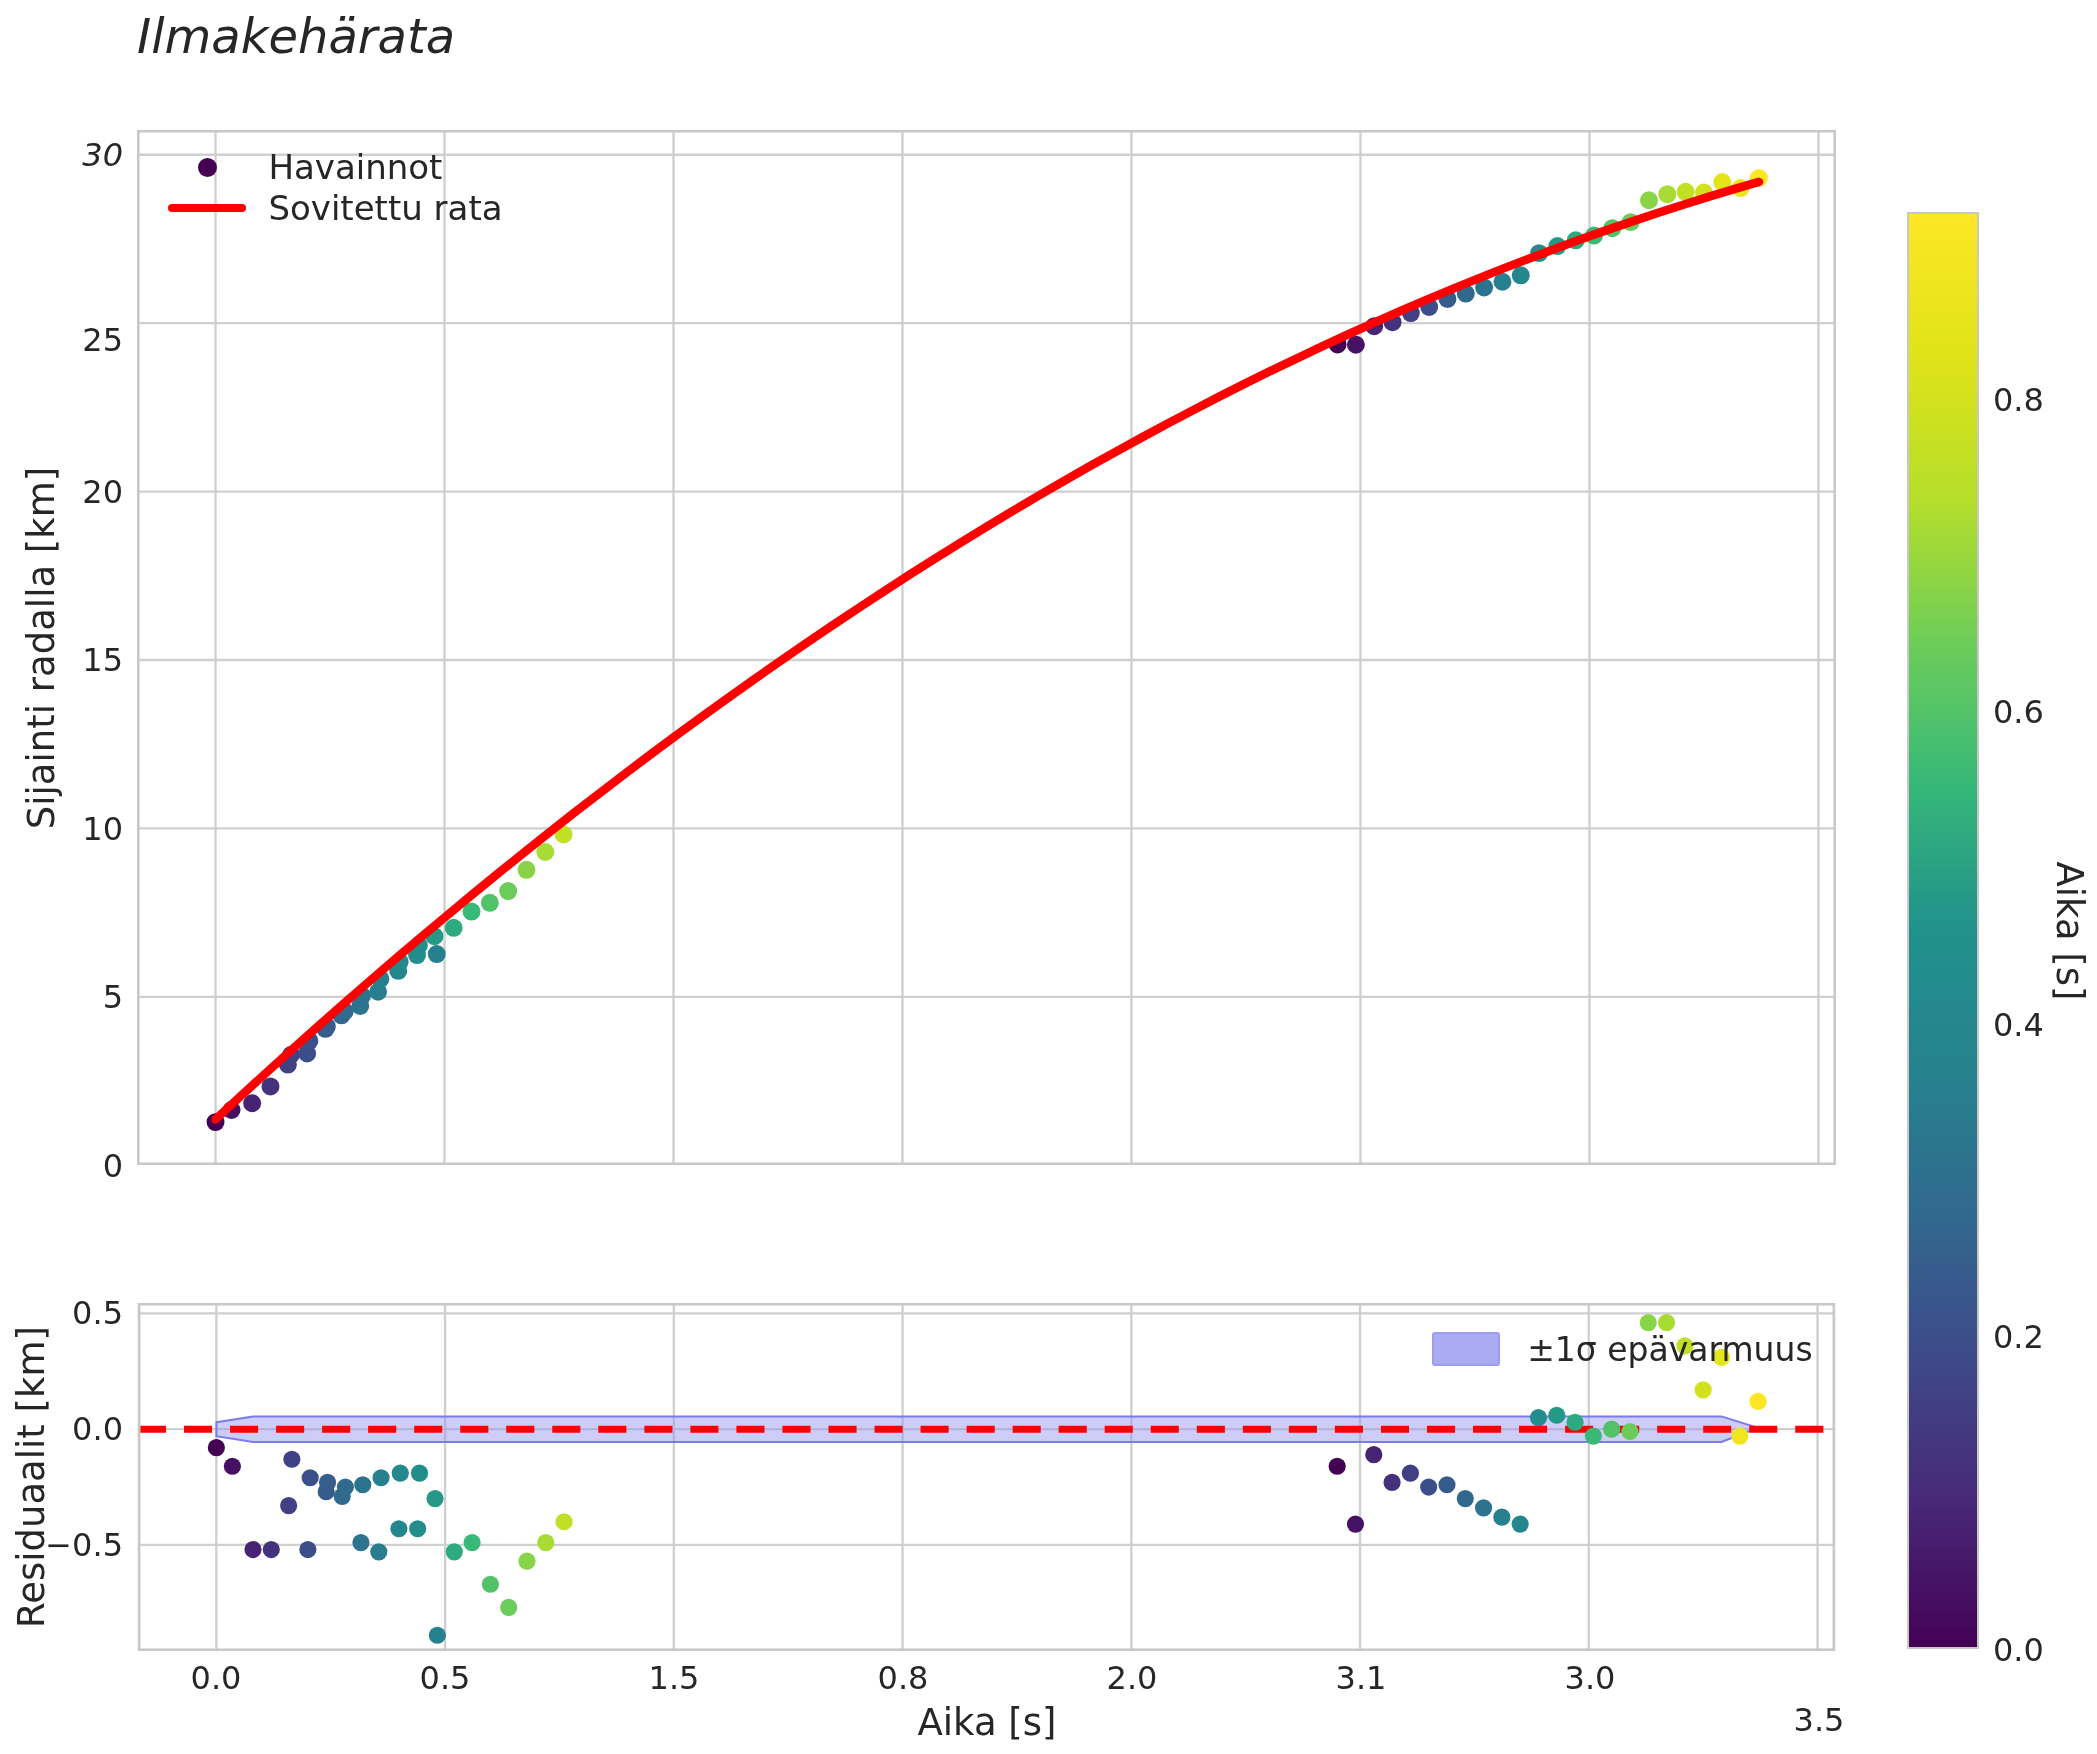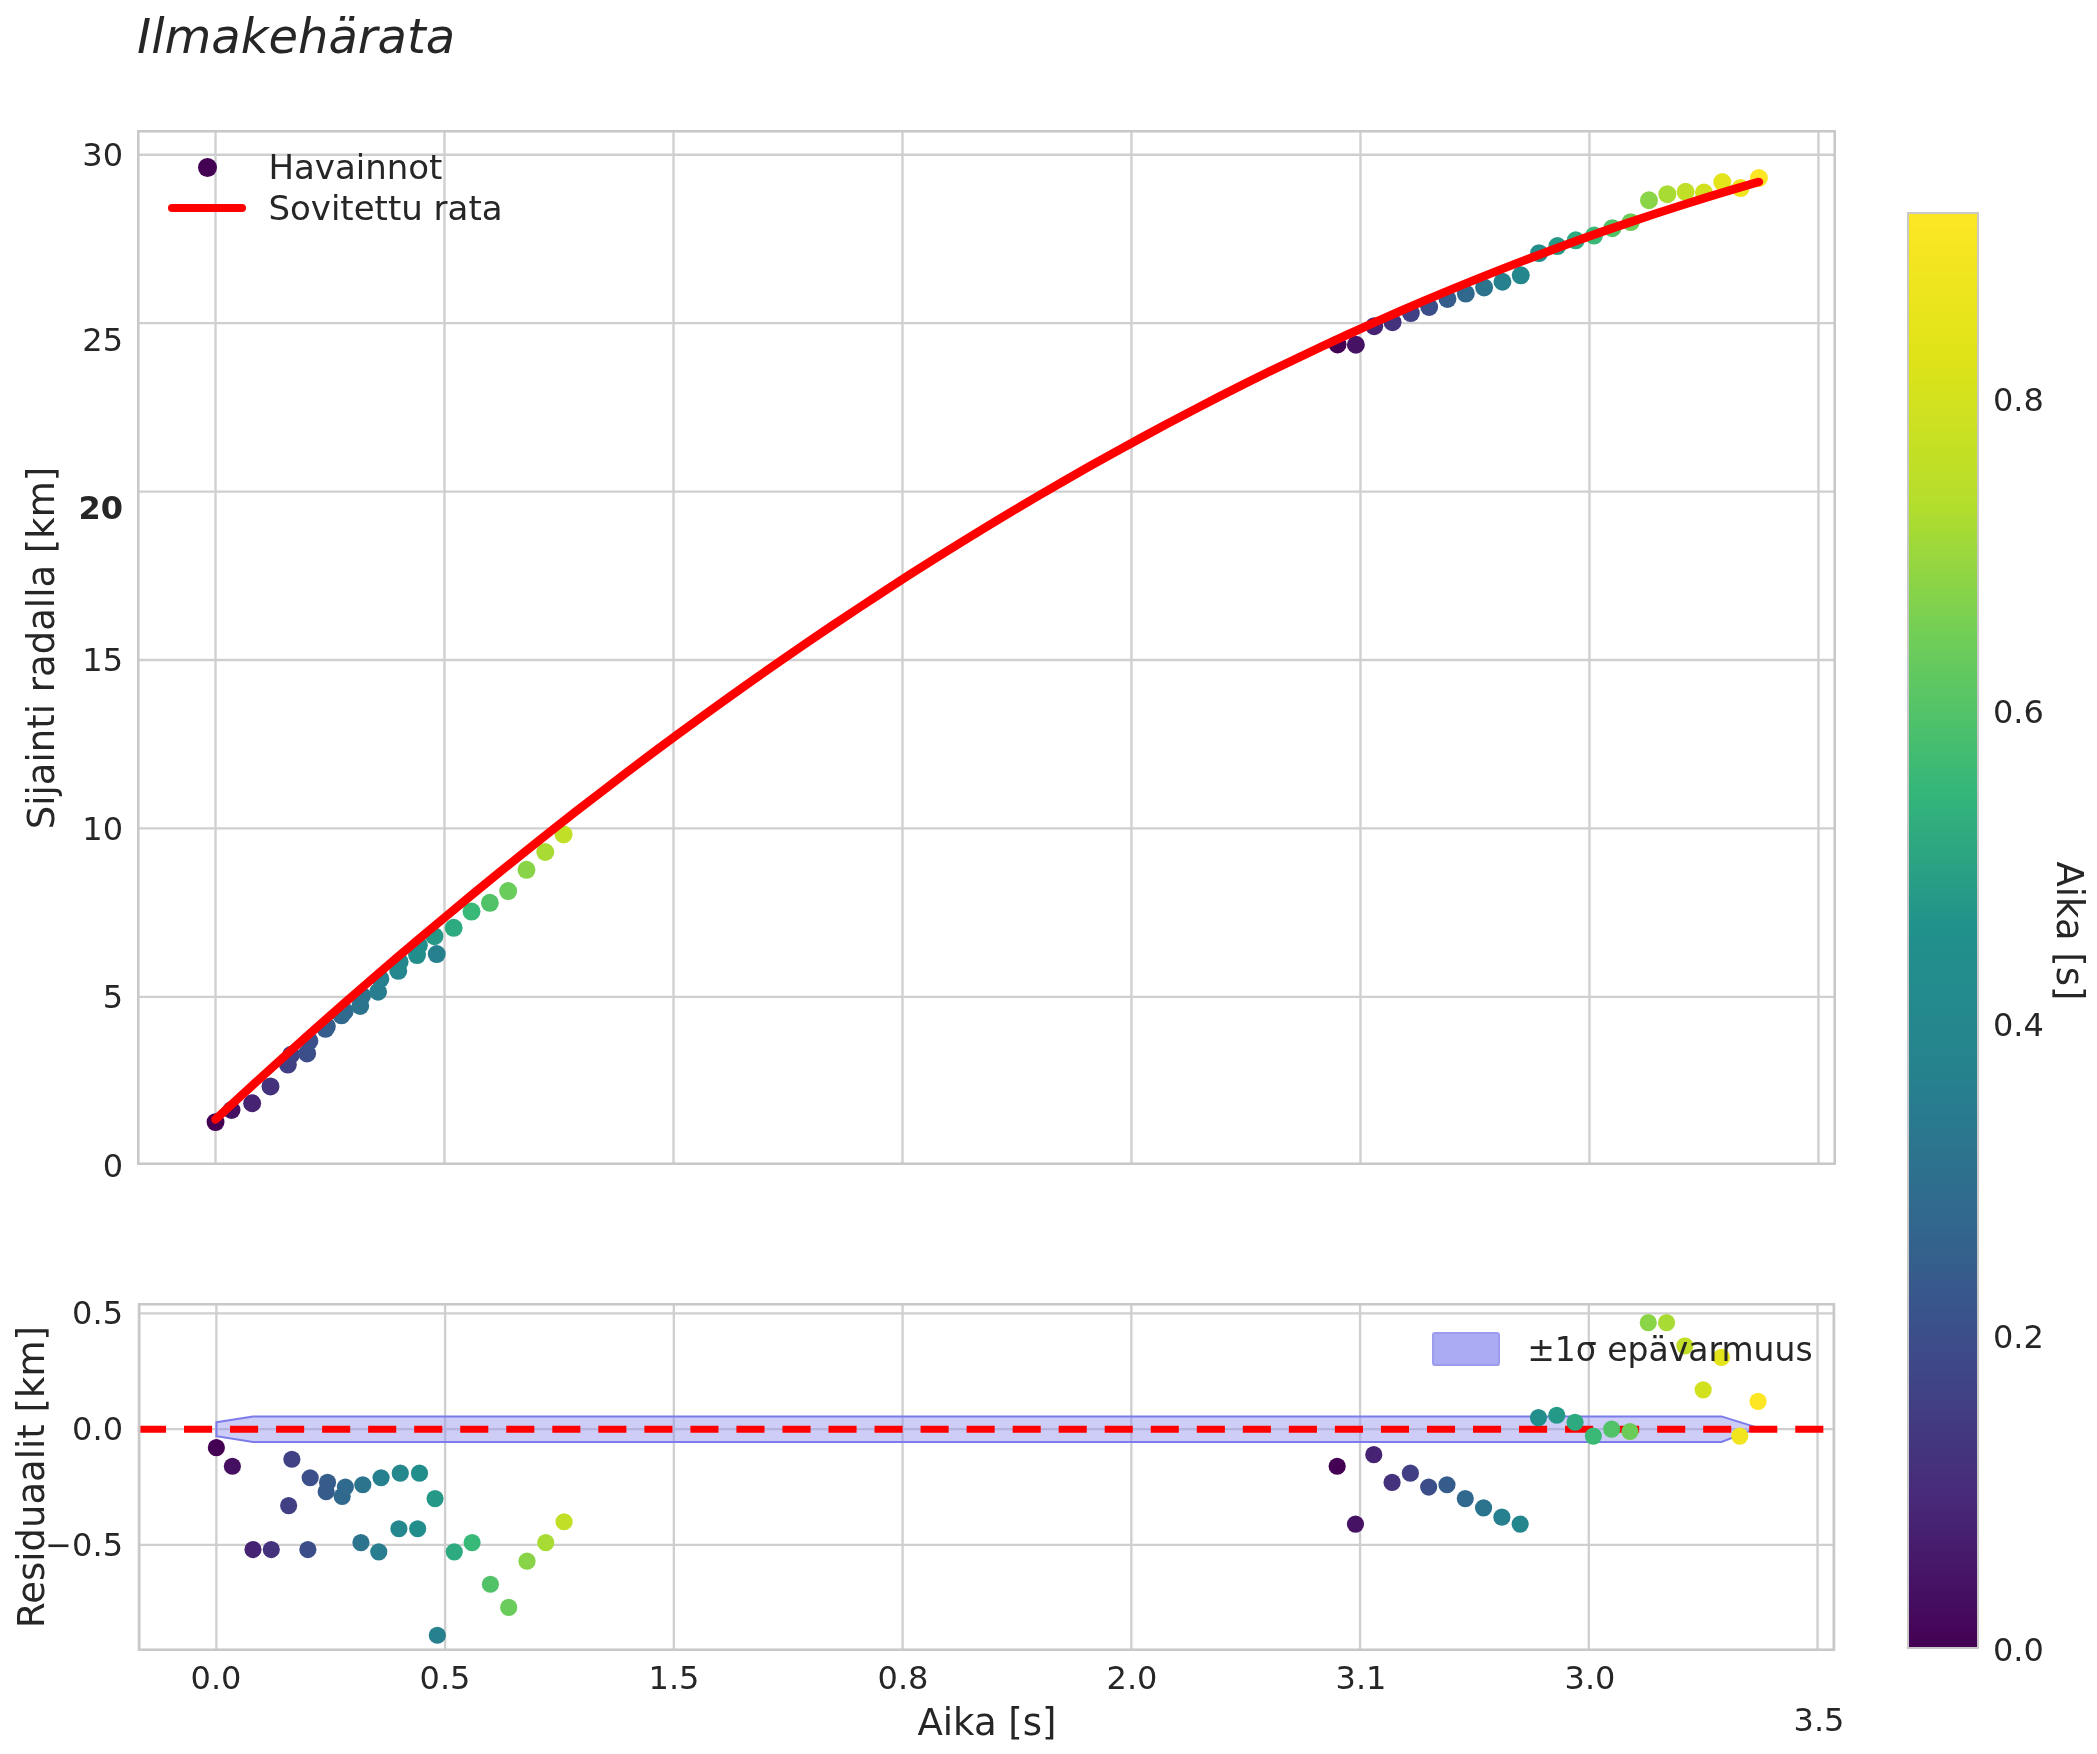--- a/index.html
+++ b/index.html
@@ -221,23 +221,23 @@
   <div class="xlab" style="left:987px;top:1701px;">Aika [s]</div>
 
   <div class="cbar" id="cbar" style="left: 1907px; top: 212px; width: 72px; height: 1437px; background: linear-gradient(to top, rgb(68, 1, 84), rgb(72, 40, 120), rgb(62, 73, 137), rgb(49, 104, 142), rgb(38, 130, 142), rgb(33, 145, 140), rgb(53, 183, 121), rgb(109, 205, 89), rgb(181, 222, 43), rgb(223, 227, 24), rgb(253, 231, 37));"></div>
   <div class="cbarlab" style="left:2069px;top:931px;">Aika [s]</div>
 
   <div id="ticks">
       <div class="tick yt" style="left: 14px; top: 1166px; width: 109px;">0</div>
       <div class="tick yt" style="left: 14px; top: 997px; width: 109px;">5</div>
       <div class="tick yt" style="left: 14px; top: 829px; width: 109px;">10</div>
       <div class="tick yt" style="left: 14px; top: 660px; width: 109px;">15</div>
-      <div class="tick yt" style="left: 14px; top: 508px; width: 109px; font-weight: bold;">20</div>
+      <div class="tick yt" style="left: 14px; top: 492px; width: 109px;">20</div>
       <div class="tick yt" style="left: 14px; top: 340px; width: 109px;">25</div>
-      <div class="tick yt" style="left: 14px; top: 155px; width: 109px;">30</div>
+      <div class="tick yt" style="left: 14px; top: 155px; width: 109px; font-style: italic;">30</div>
       <div class="tick yt" style="left: 14px; top: 1313px; width: 109px;">0.5</div>
       <div class="tick yt" style="left: 14px; top: 1429px; width: 109px;">0.0</div>
       <div class="tick yt" style="left: 14px; top: 1545px; width: 109px;">−0.5</div>
       <div class="tick xt" style="left: 216px; top: 1659px;">0.0</div>
       <div class="tick xt" style="left: 445px; top: 1659px;">0.5</div>
       <div class="tick xt" style="left: 674px; top: 1659px;">1.5</div>
       <div class="tick xt" style="left: 903px; top: 1659px;">0.8</div>
       <div class="tick xt" style="left: 1132px; top: 1659px;">2.0</div>
       <div class="tick xt" style="left: 1361px; top: 1659px;">3.1</div>
       <div class="tick xt" style="left: 1590px; top: 1659px;">3.0</div>

